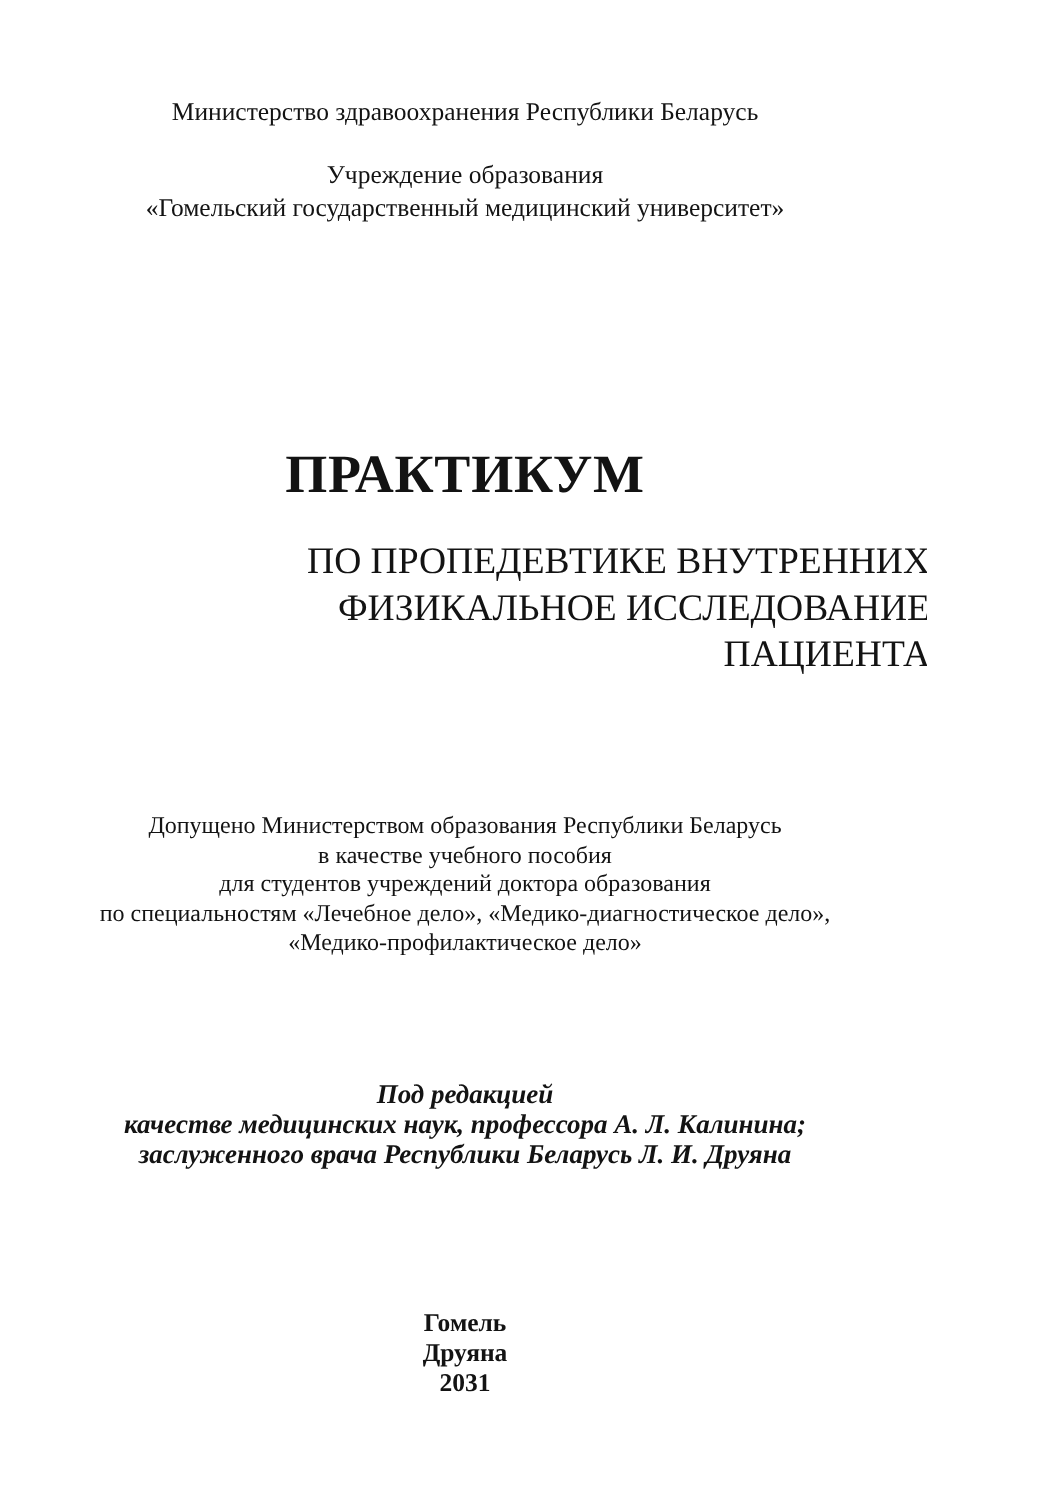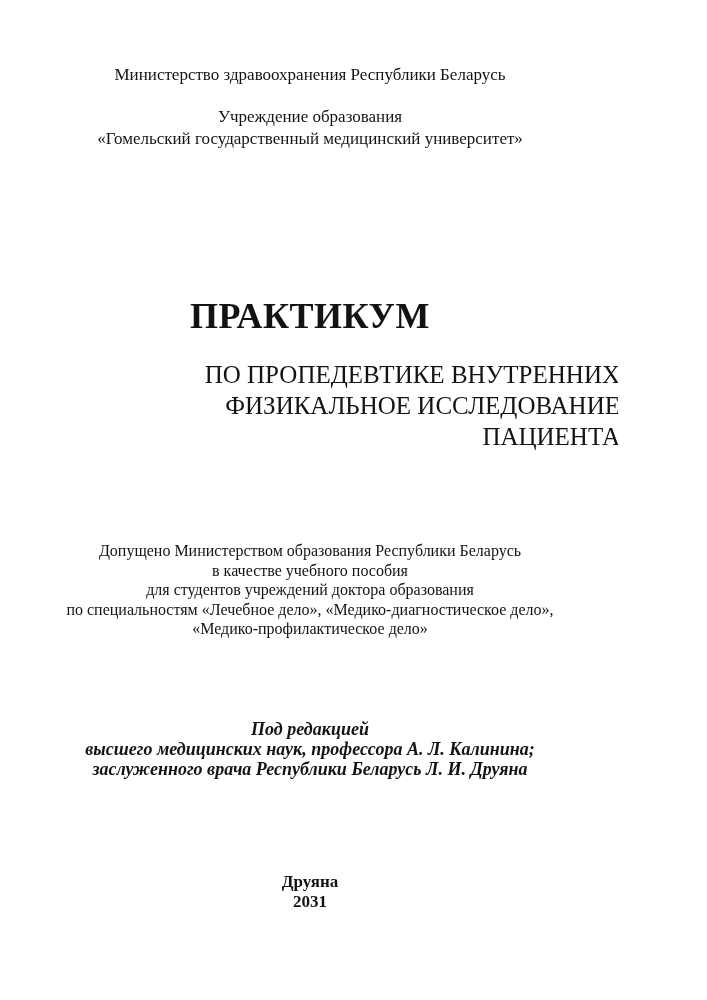--- a/index.html
+++ b/index.html
@@ -89,22 +89,23 @@
   <div class="block approval">
     <div>Допущено Министерством образования Республики Беларусь</div>
     <div>в качестве учебного пособия</div>
     <div>для студентов учреждений доктора образования</div>
     <div>по специальностям «Лечебное дело», «Медико-диагностическое дело»,</div>
     <div>«Медико-профилактическое дело»</div>
   </div>
 
   <div class="block editors">
     <div>Под редакцией</div>
-    <div>высшего медицинских наук, профессора А. Л. Калинина;</div>
+    <div>качестве медицинских наук, профессора А. Л. Калинина;</div>
     <div>заслуженного врача Республики Беларусь Л. И. Друяна</div>
   </div>
 
   <div class="block imprint">
+    <div>Гомель</div>
     <div>Друяна</div>
     <div>2031</div>
   </div>
 
 </div>
 
 </body></html>

